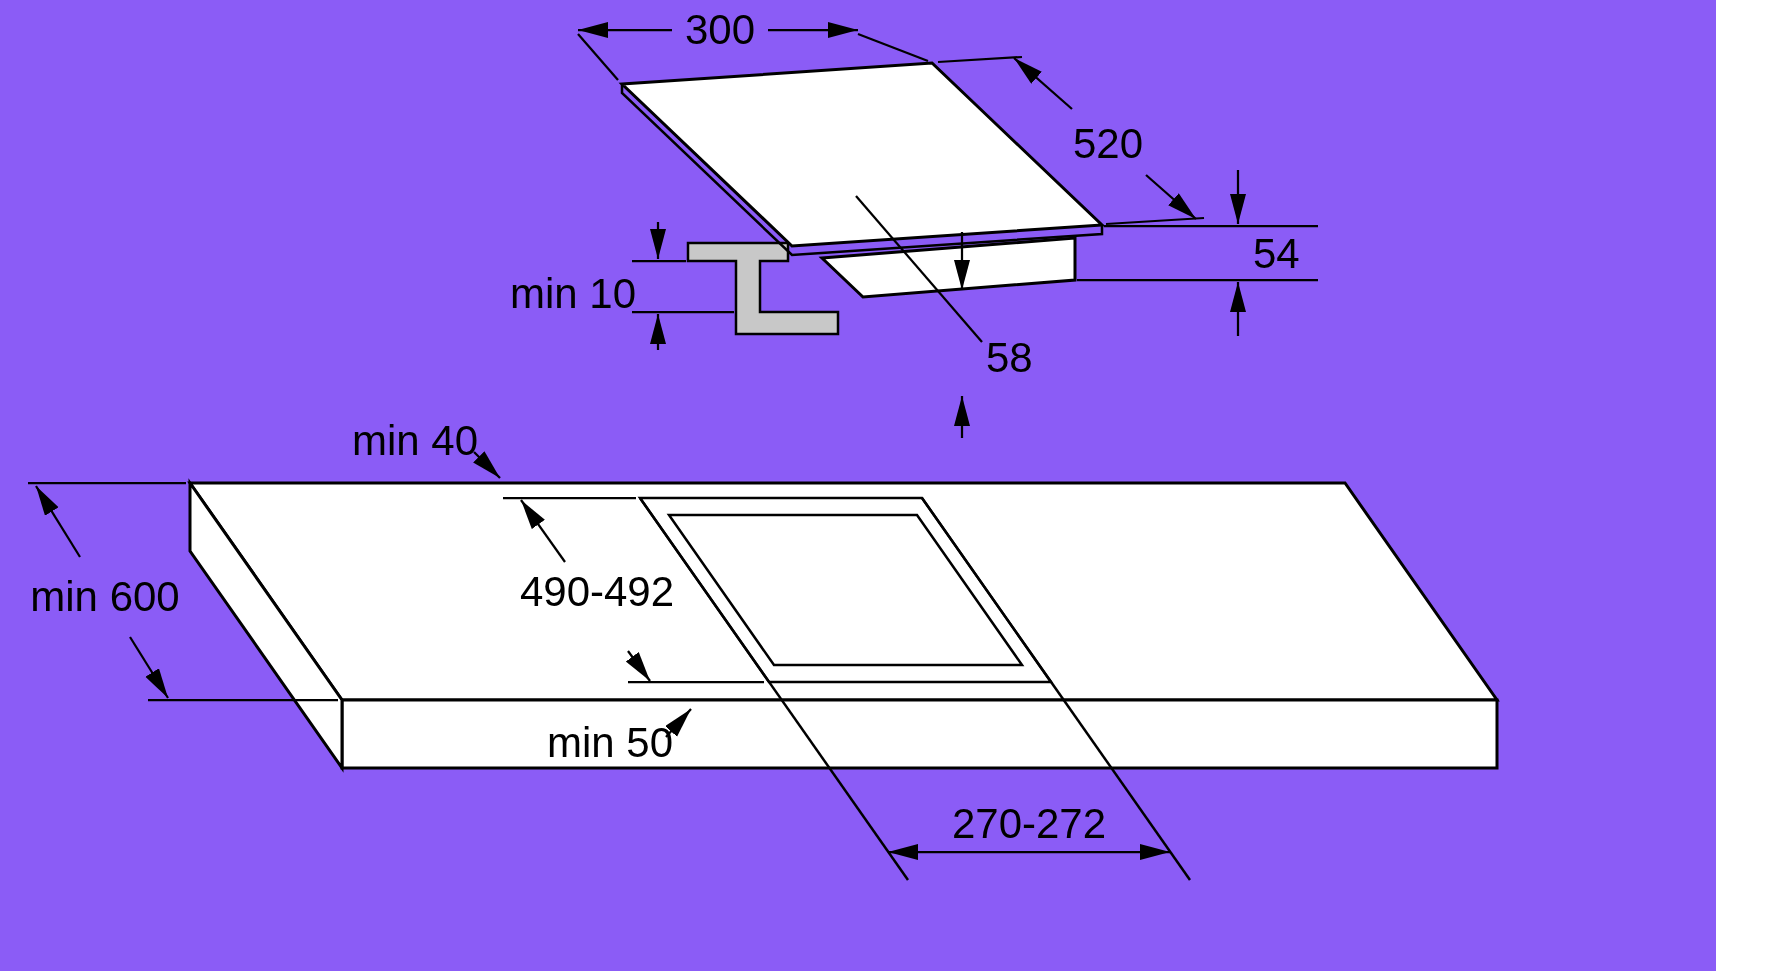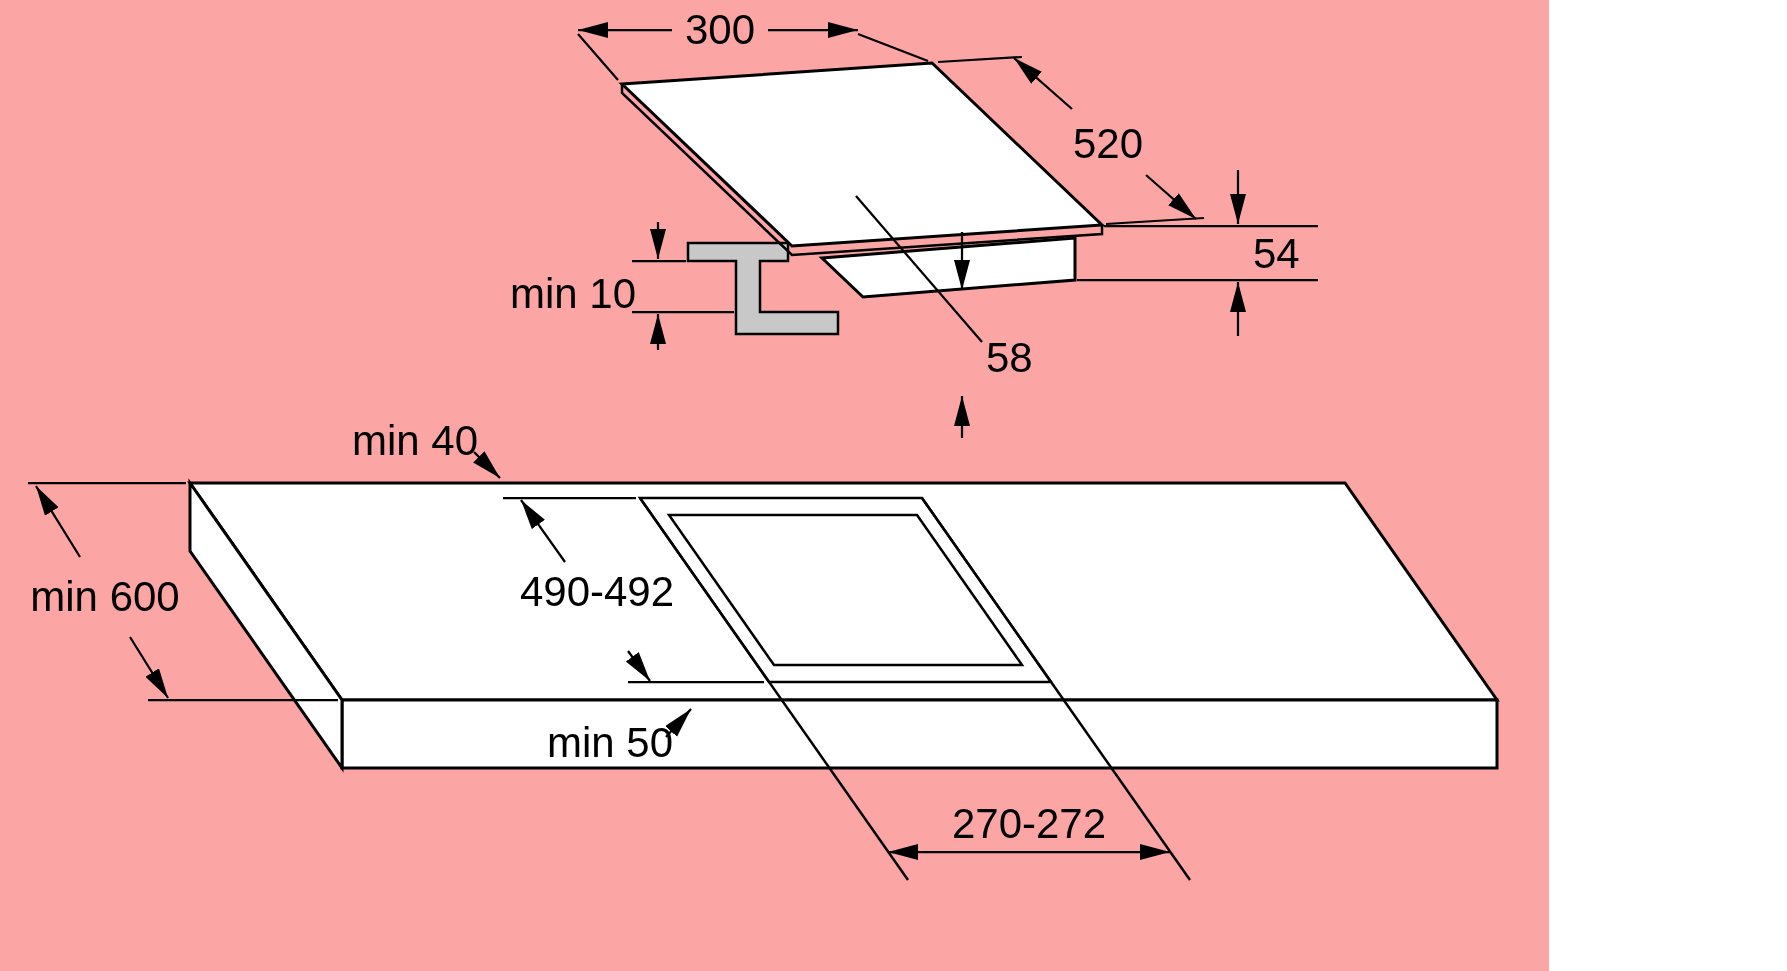--- a/index.html
+++ b/index.html
@@ -2,23 +2,23 @@
 <html><head>
 <meta charset="utf-8">
 <style>
   html, body {
     margin: 0;
     padding: 0;
     background: #ffffff;
   }
   .canvas {
     position: relative;
-    width: 1549px;
+    width: 1716px;
     height: 971px;
-    background: #fca5a5;
+    background: #8b5cf6;
     overflow: hidden;
   }
   svg {
     position: absolute;
     inset: 0;
     font-family: "Liberation Sans", sans-serif;
   }
   .outline {
     fill: #ffffff;
     stroke: #000000;

